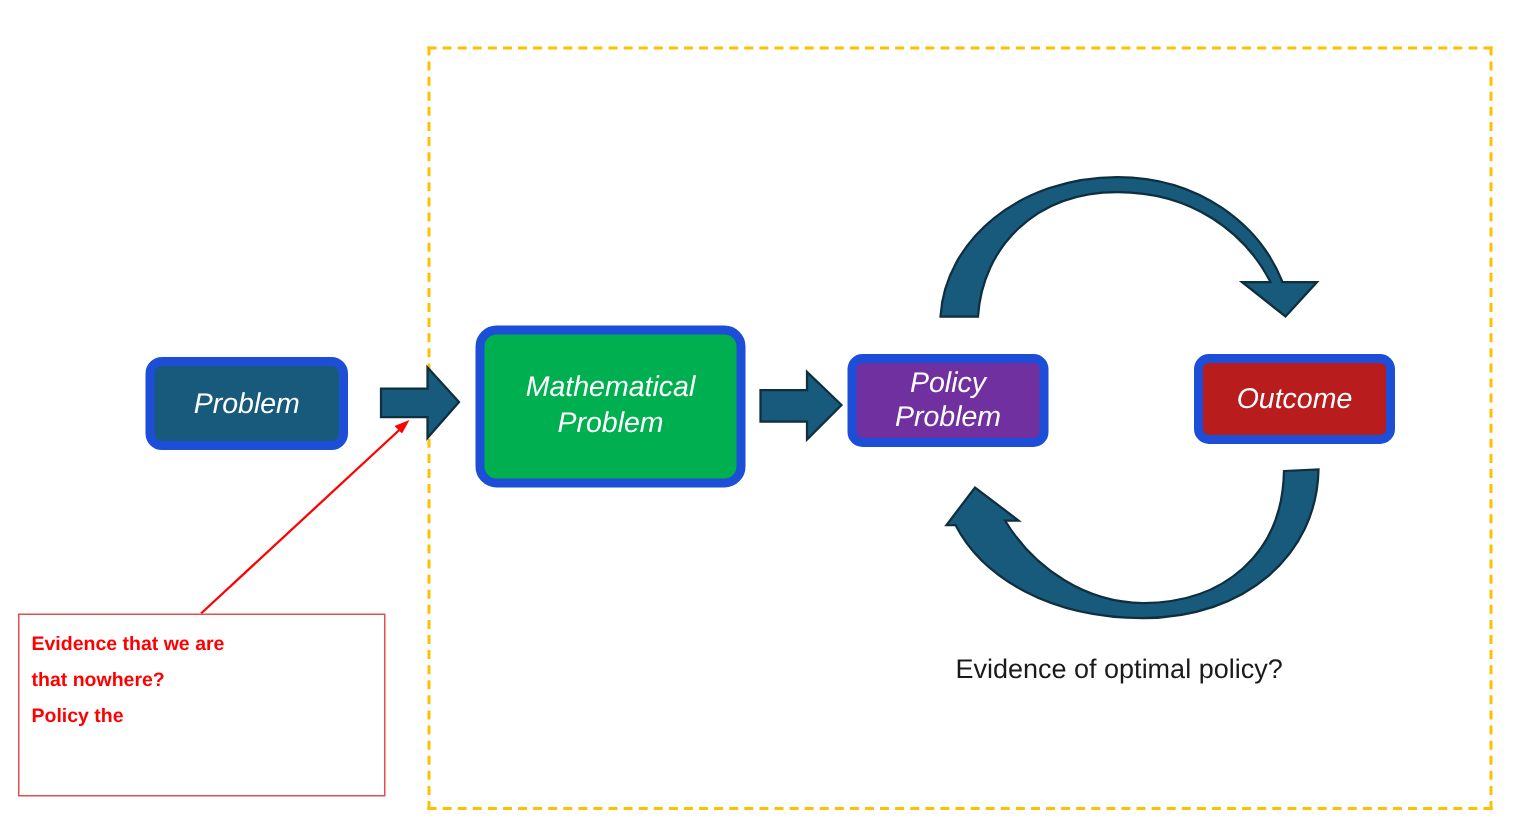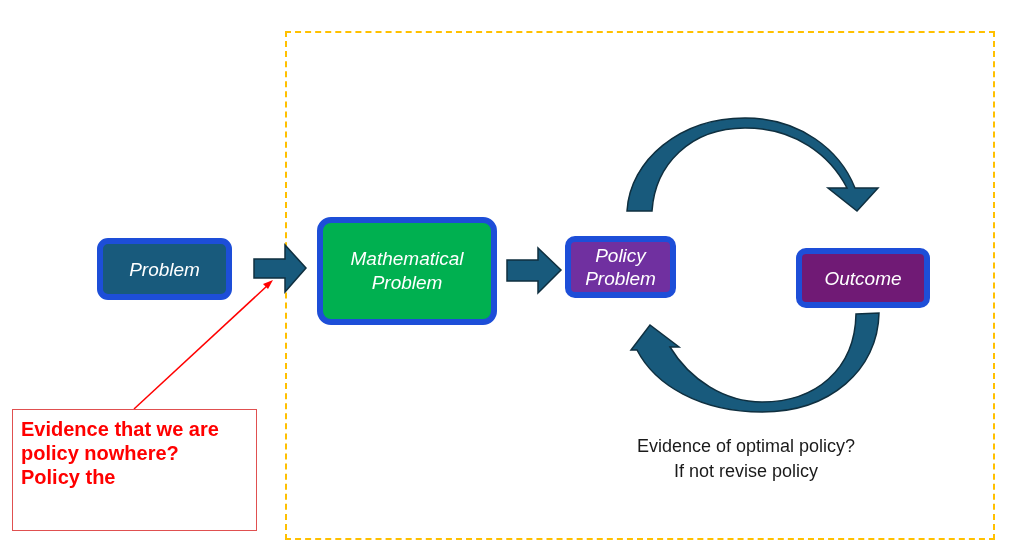--- a/index.html
+++ b/index.html
@@ -1,23 +1,23 @@
 <!DOCTYPE html>
 <html><head>
 <meta charset="utf-8">
 <style>
   html, body { margin:0; padding:0; background:#ffffff; }
   body { width:1023px; height:558px; position:relative; overflow:hidden; font-family:"Liberation Sans", "DejaVu Sans", sans-serif; }
   .box { position:absolute; box-sizing:border-box; border:6px solid #1d4ed8; border-radius:10px; color:#ffffff; display:flex; align-items:center; justify-content:center; text-align:center; font-size:19px; line-height:23px;font-style:italic; }
   #problem { left:97px; top:238px; width:135px; height:62px; background:#185a7c; border-radius:11px; }
   #mathmap { left:317px; top:217px; width:180px; height:108px; background:#00b050; border-radius:14px; font-size:19px; line-height:24px; }
-  #policy { left:565px; top:236px; width:111px; height:62px; background:#7030a0; font-size:19px; line-height:23px; }
-  #outcome { left:796px; top:236px; width:134px; height:60px; background:#701a75;margin-top:12px; }
+  #policy { left:565px; top:236px; width:134px; height:62px; background:#7030a0; font-size:19px; line-height:23px; }
+  #outcome { left:796px; top:236px; width:134px; height:60px; background:#b91c1c; }
   #dashed { position:absolute; left:285px; top:31px; width:710px; height:509px; border:2px dashed #ffc000; box-sizing:border-box; }
-  #redbox { position:absolute; left:12px; top:409px; width:245px; height:122px; border:1.5px solid #e05050; box-sizing:border-box; color:#ff0000; font-weight:bold; font-size:20px; line-height:24px; padding:7px 8px; }
+  #redbox { position:absolute; left:12px; top:409px; width:245px; height:122px; border:1.5px solid #e05050; box-sizing:border-box; color:#ff0000; font-weight:bold; font-size:13px; line-height:24px; padding:7px 8px; }
   #redbox div { white-space:nowrap; }
   #note { position:absolute; left:637px; top:434px; color:#1a1a1a; font-size:18px; line-height:25px; }
   #note div { white-space:nowrap;text-align:center; }
   svg#arrows { position:absolute; left:0; top:0; }
 </style>
 </head>
 <body>
 
 <div id="dashed"></div>
 
@@ -52,20 +52,19 @@
     <div>Problem</div>
   </div>
 </div>
 
 <div class="box" id="outcome">
   <span>Outcome</span>
 </div>
 
 <div id="redbox">
   <div>Evidence that we are</div>
-  <div>policy nowhere?</div>
+  <div>that nowhere?</div>
   <div>Policy the</div>
 </div>
 
 <div id="note">
   <div>Evidence of optimal policy?</div>
-  <div>If not revise policy</div>
 </div>
 
 </body></html>

